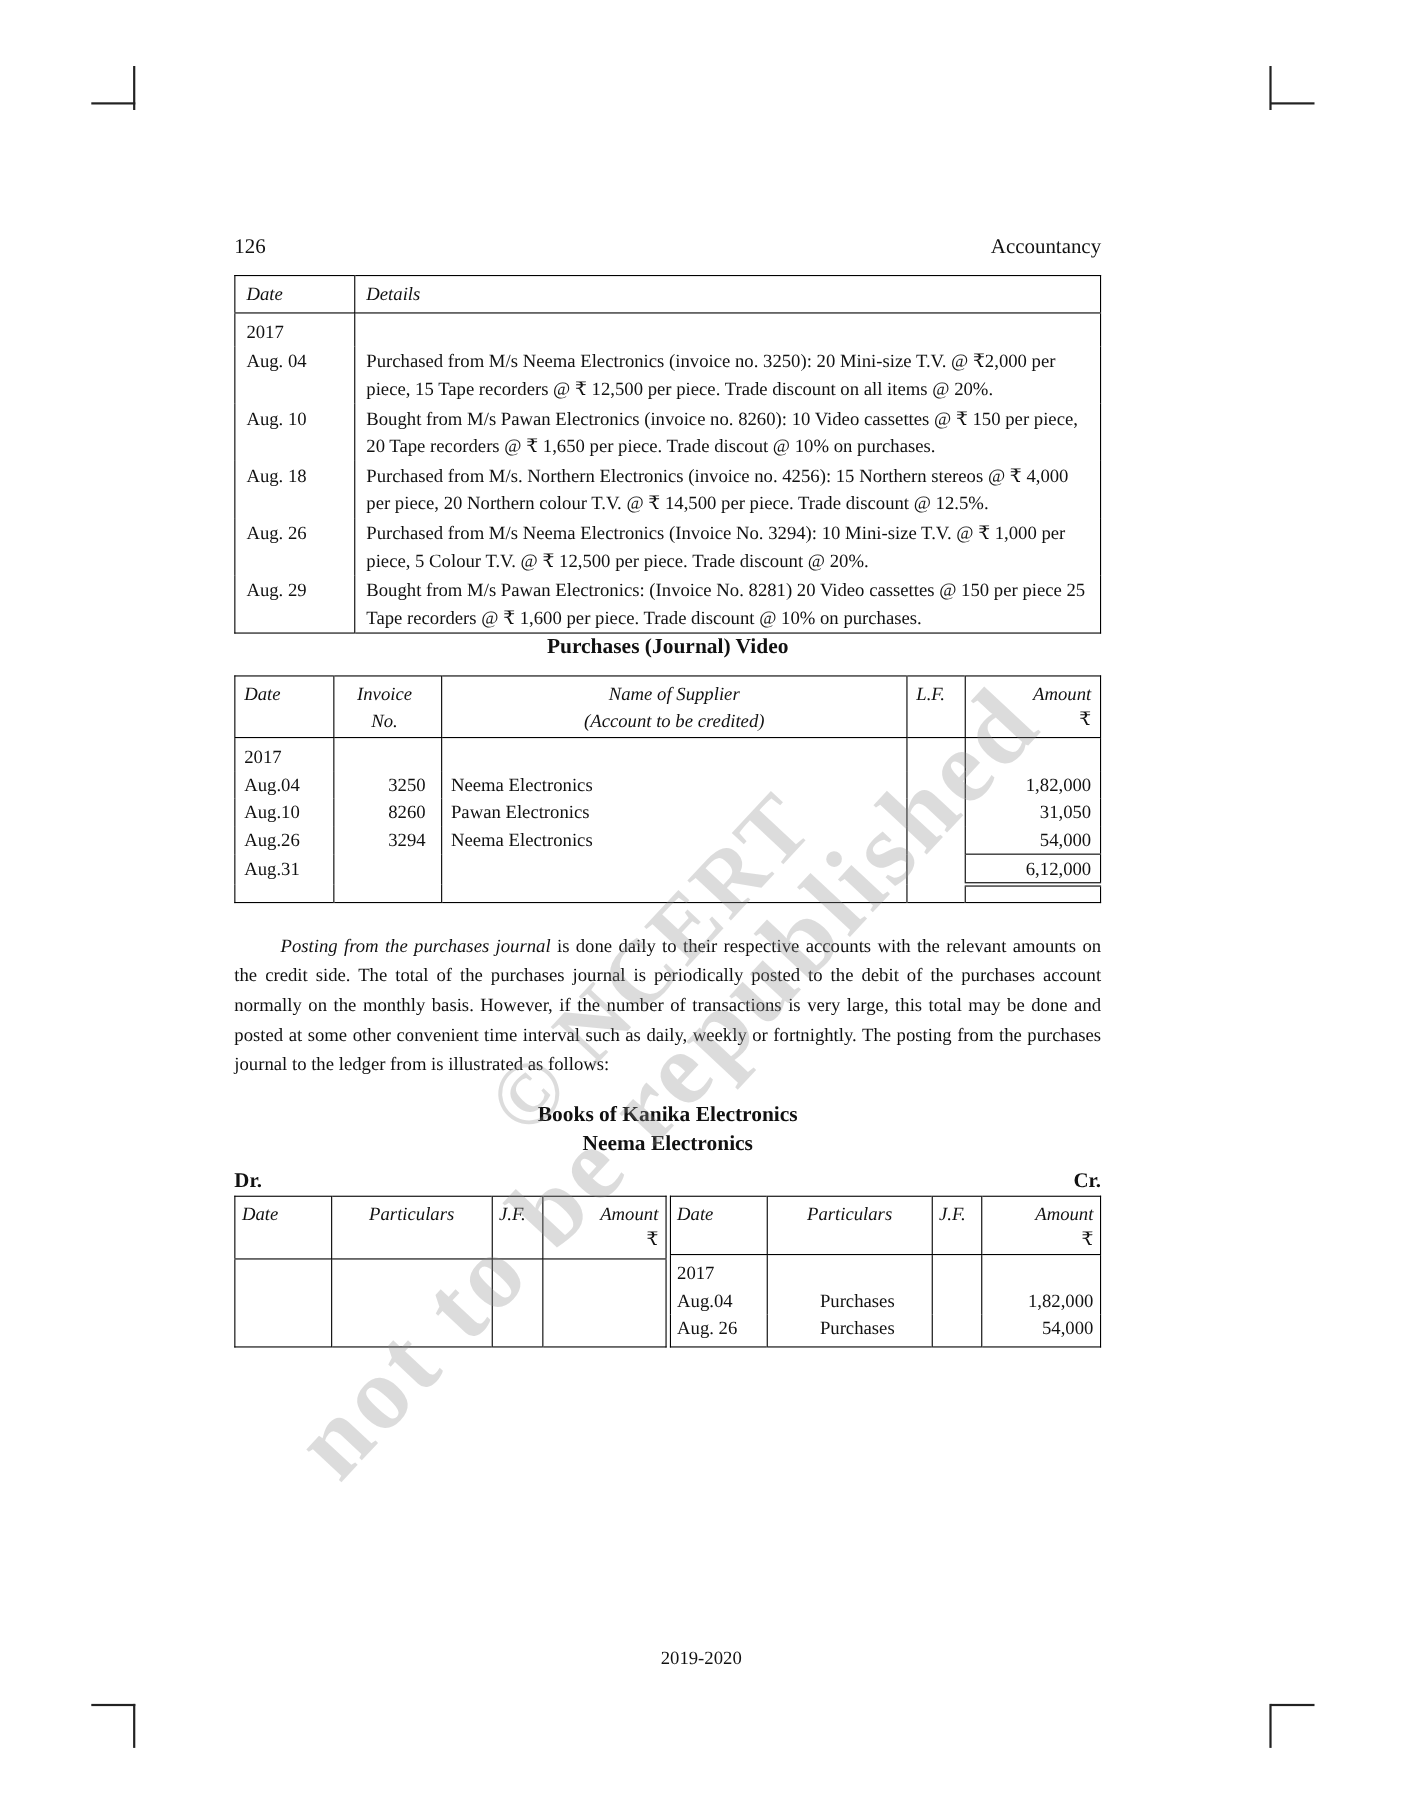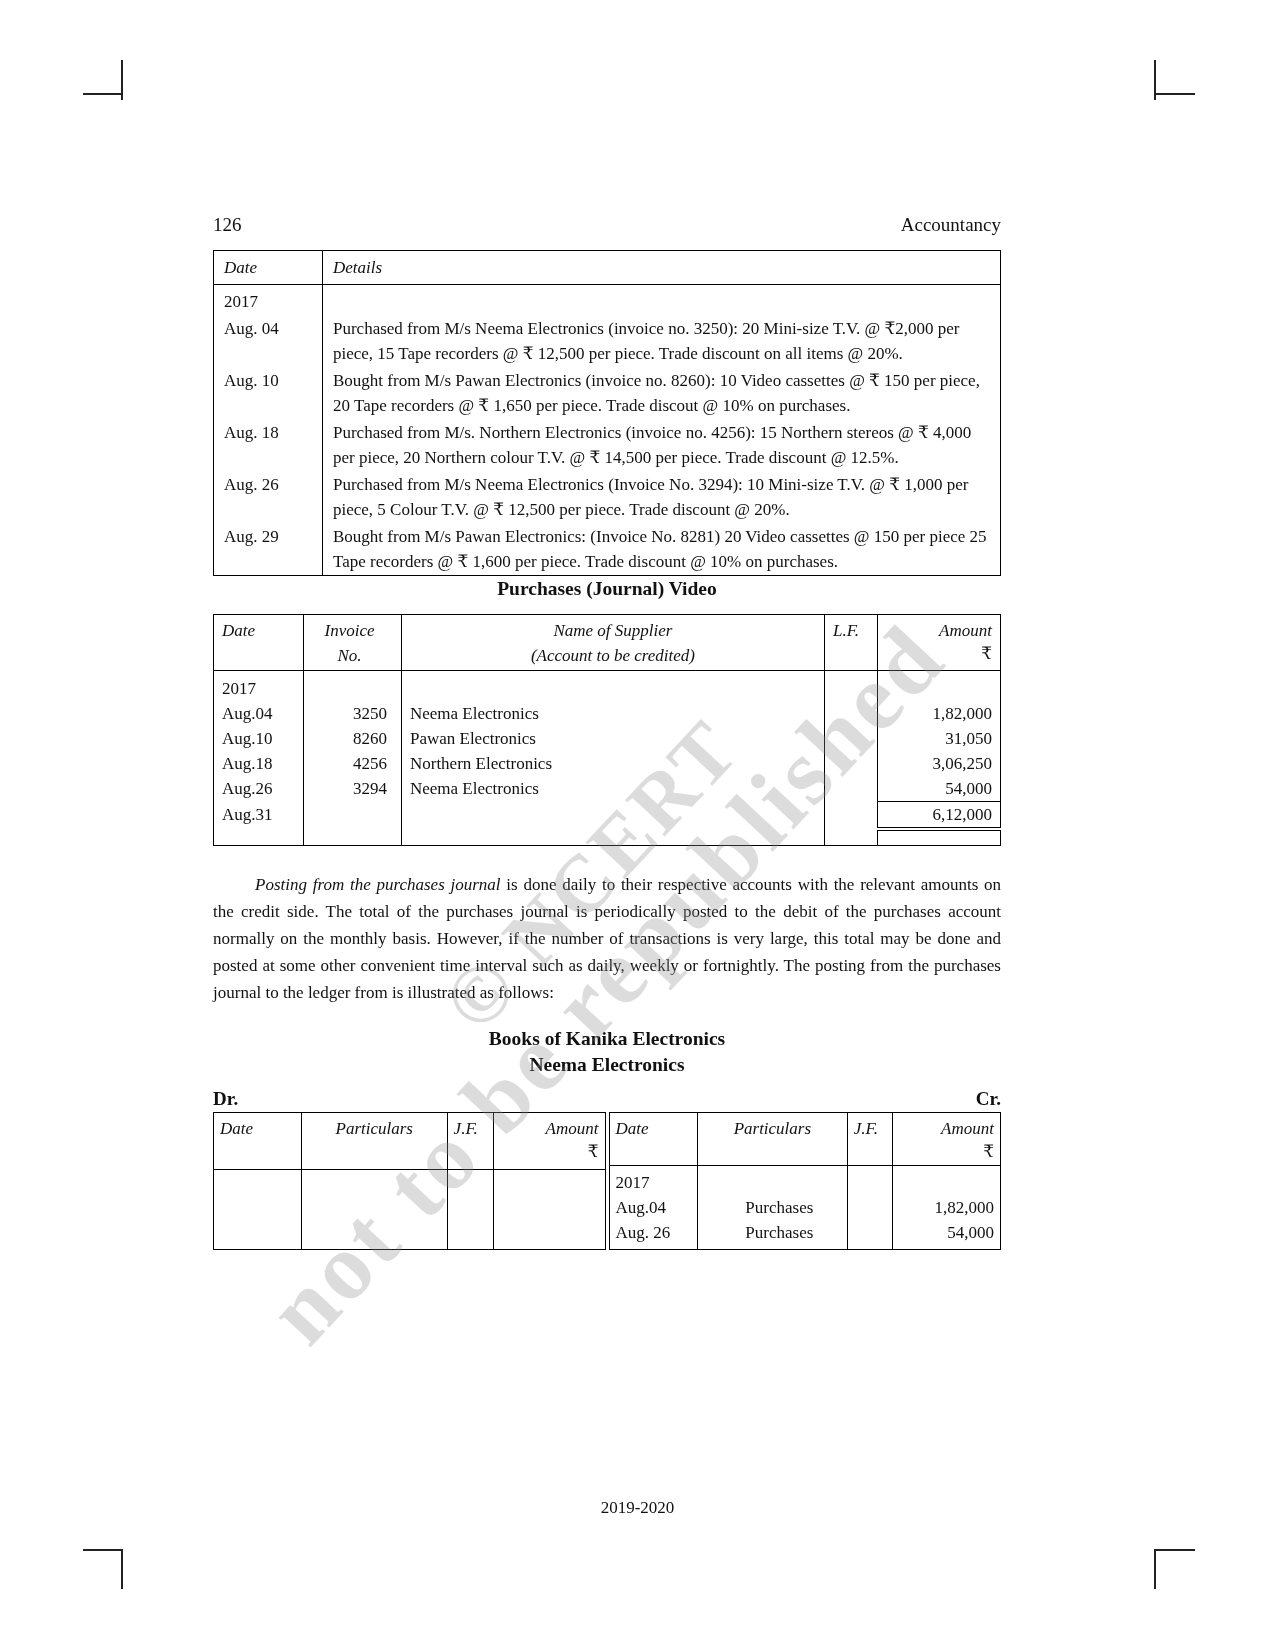--- a/index.html
+++ b/index.html
@@ -173,27 +173,20 @@
         <td class="j-amt">1,82,000</td>
       </tr>
       <tr>
         <td class="j-date vr">Aug.10</td>
         <td class="j-inv vr">8260</td>
         <td class="j-sup vr">Pawan Electronics</td>
         <td class="j-lf vr"></td>
         <td class="j-amt">31,050</td>
       </tr>
       <tr>
-        <td class="j-date vr">Aug.18</td>
-        <td class="j-inv vr">4256</td>
-        <td class="j-sup vr">Northern Electronics</td>
-        <td class="j-lf vr"></td>
-        <td class="j-amt">3,06,250</td>
-      </tr>
-      <tr>
         <td class="j-date vr">Aug.26</td>
         <td class="j-inv vr">3294</td>
         <td class="j-sup vr">Neema Electronics</td>
         <td class="j-lf vr"></td>
         <td class="j-amt">54,000</td>
       </tr>
       <tr>
         <td class="j-date vr">Aug.31</td>
         <td class="j-inv vr"></td>
         <td class="j-sup vr"></td>

